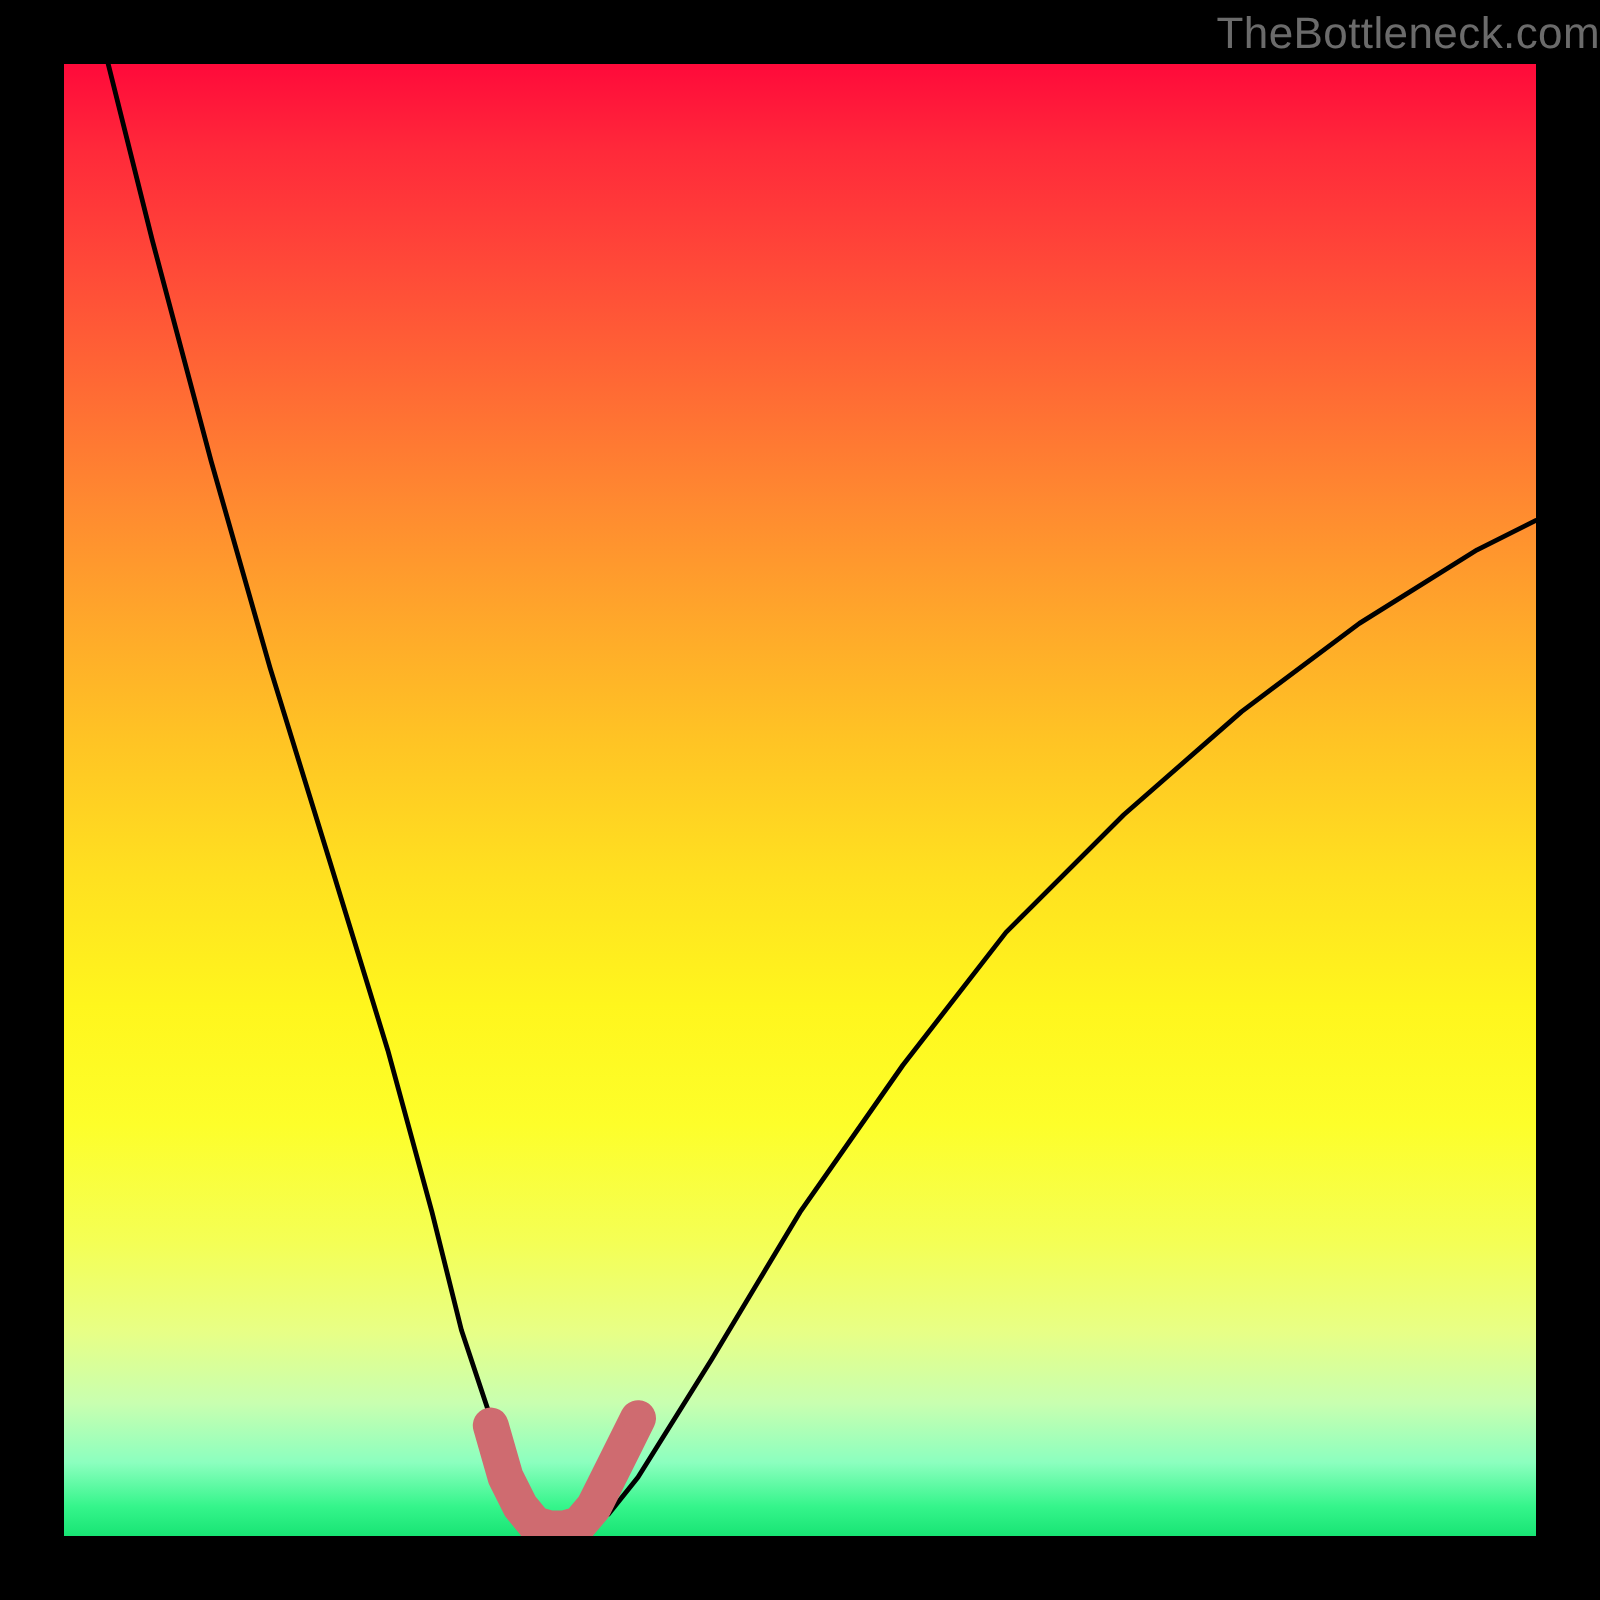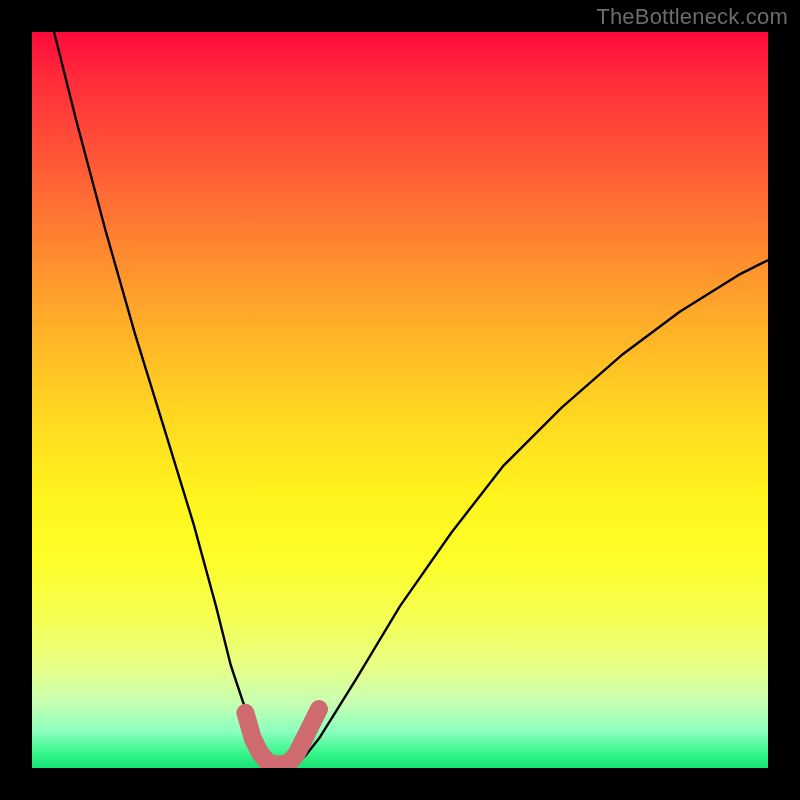--- a/index.html
+++ b/index.html
@@ -11,21 +11,21 @@
   .frame {
     width: 800px;
     height: 800px;
     position: relative;
     background: #000;
     overflow: hidden;
   }
   .watermark {
     position: absolute;
     top: 4px;
-    right: 12px;
+    right: 0;
     color: #6b6b6b;
     font-size: 22px;
     font-weight: 500;
     letter-spacing: 0.2px;
     z-index: 10;
   }
   .plot-area {
     position: absolute;
     left: 32px;
     top: 32px;

